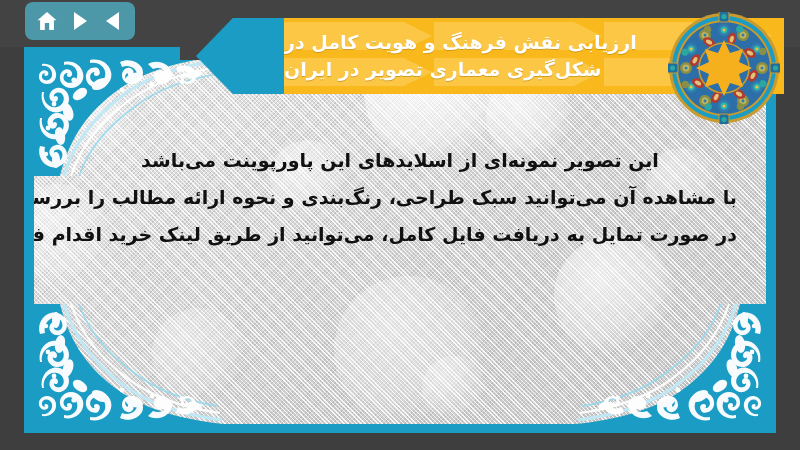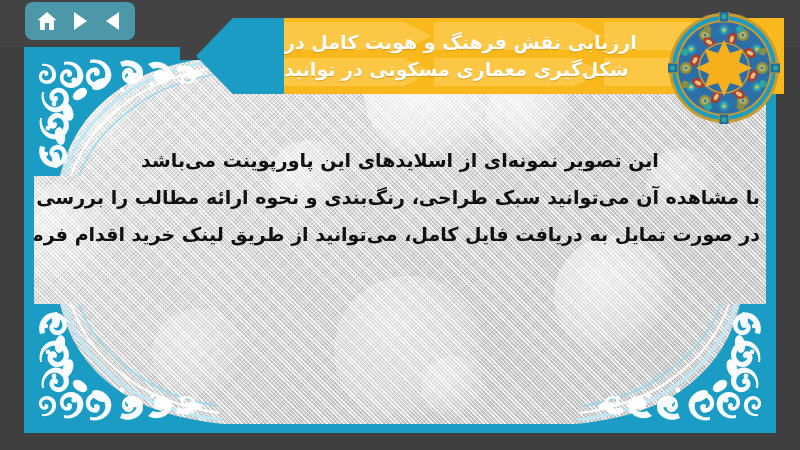--- a/index.html
+++ b/index.html
@@ -78,21 +78,21 @@
   .c-tl{left:0;top:0;}
   .c-bl{left:0;bottom:0;transform:scaleY(-1);}
   .c-br{right:0;bottom:0;transform:scale(-1,-1);}
 
   
   .body-text{
     position:absolute;left:0;right:0;top:86px;
     direction:rtl;text-align:center;
     color:#111;
     font-size:19px;line-height:1.95;font-weight:700;
-    padding:0 6px;box-sizing:border-box;
+    padding:0 29px;box-sizing:border-box;
     white-space:nowrap;
   }
   .body-text p{margin:0;}
 </style>
 </head>
 <body>
 
 <div id="stage">
 
   <div class="slide-frame">
@@ -251,21 +251,21 @@
           <path d="M-20,4 H120 L148,18 L120,32 H-20 Z"></path>
           <path d="M150,4 H290 L318,18 L290,32 H150 Z"></path>
           <path d="M320,4 H460 L488,18 L460,32 H320 Z"></path>
           <path d="M-20,40 H120 L148,54 L120,68 H-20 Z"></path>
           <path d="M150,40 H290 L318,54 L290,68 H150 Z"></path>
           <path d="M320,40 H460 L488,54 L460,68 H320 Z"></path>
         </g>
       </svg>
       <div class="banner-text">
         <span>ارزیابی نقش فرهنگ و هویت کامل در</span>
-        <span>شکل‌گیری معماری مسکونی در توانید</span>
+        <span>شکل‌گیری معماری تصویر در ایران</span>
       </div>
     </div>
   </div>
 
   <svg class="medallion" viewBox="0 0 112 112">
     <defs>
       <g id="floret">
         <circle r="6" fill="#2f7fae"></circle>
         <circle r="3.4" fill="#35b3ad"></circle>
         <circle r="1.5" fill="#f0c040"></circle>

